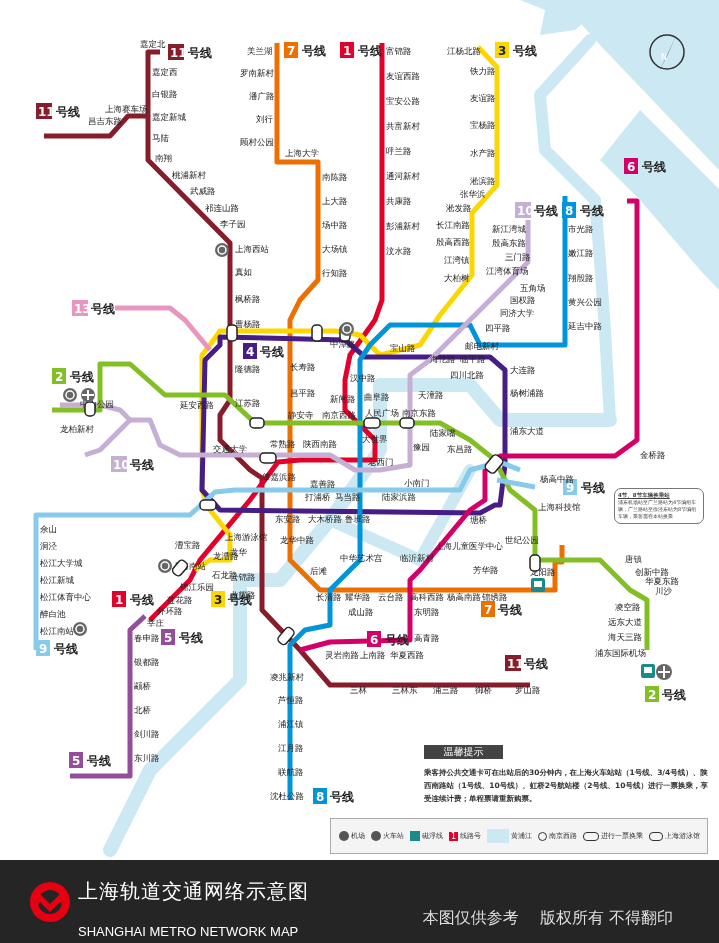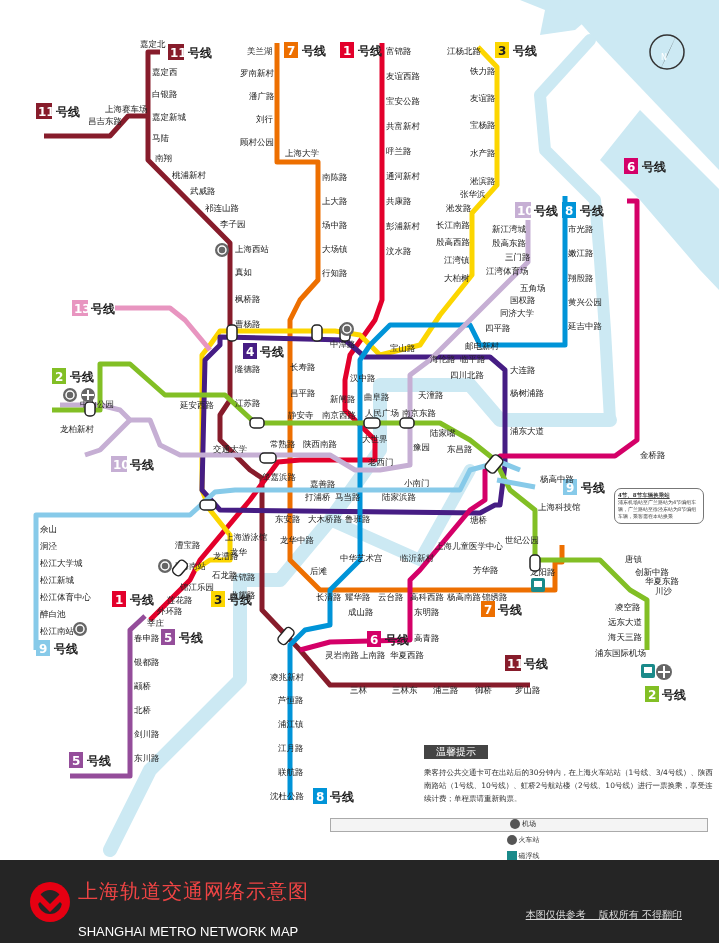--- a/index.html
+++ b/index.html
@@ -4,26 +4,26 @@
 <style>
   html,body{margin:0;padding:0;background:#fff;}
   body{width:719px;height:943px;position:relative;overflow:hidden;font-family:"DejaVu Sans","Liberation Sans",sans-serif;}
   #map{position:absolute;left:0;top:0;width:719px;height:621px;background:#fff;}
   svg text{font-family:"DejaVu Sans","Liberation Sans",sans-serif;fill:#222;}
   .st{font-size:8.5px;}
   .lbl{font-size:12px;font-weight:bold;fill:#222;}
   .badge-t{font-size:12px;fill:#fff;font-weight:bold;}
   #footer{position:absolute;left:0;top:860px;width:719px;height:83px;background:#252525;}
   #footer .logo{position:absolute;left:28px;top:20px;width:44px;height:44px;}
-  #footer .t-cn{position:absolute;left:78px;top:18px;color:#ef4444;font-size:20px;letter-spacing:1px;font-family:"DejaVu Sans",sans-serif;}
+  #footer .t-cn{position:absolute;left:78px;top:18px;color:#ffffff;font-size:20px;letter-spacing:1px;font-family:"DejaVu Sans",sans-serif;}
   #footer .t-en{position:absolute;left:78px;top:44px;color:#fff;font-size:13px;font-family:"Liberation Sans",sans-serif;margin-top:20px;}
-  #footer .note{position:absolute;right:37px;top:48px;color:#ddd;font-size:10px;text-decoration:underline;}
-  .tip-box{position:absolute;left:424px;top:745px;width:64px;height:14px;background:#444;color:#fff;font-size:10px;text-align:center;line-height:14px;}
-  .tip-text{position:absolute;left:424px;top:766px;width:290px;font-size:7.5px;line-height:13px;color:#333;}
-  .legend{position:absolute;left:330px;top:818px;width:378px;height:14px;border:1px solid #aaa;background:#f4f4f4;display:flex;align-items:center;gap:6px;padding-left:8px;font-size:7px;color:#333;box-sizing:border-box;flex-direction:column;}
+  #footer .note{position:absolute;right:46px;top:48px;color:#ddd;font-size:16px;}
+  .tip-box{position:absolute;left:424px;top:745px;width:79px;height:14px;background:#444;color:#fff;font-size:10px;text-align:center;line-height:14px;}
+  .tip-text{position:absolute;left:424px;top:766px;width:290px;font-size:7.5px;line-height:13px;color:#333;font-weight:bold;}
+  .legend{position:absolute;left:330px;top:818px;width:378px;height:36px;border:1px solid #aaa;background:#f4f4f4;display:flex;align-items:center;gap:6px;padding-left:8px;font-size:7px;color:#333;box-sizing:border-box;}
   .legend .li{display:flex;align-items:center;gap:2px;}
   .bubble{position:absolute;left:614px;top:488px;width:90px;height:36px;border:1px solid #777;border-radius:7px;background:#fff;font-size:5px;padding:3px;box-sizing:border-box;color:#444;line-height:7px;}
   .bubble b{display:block;font-size:5.5px;text-decoration:underline;}
 </style>
 </head>
 <body>
 
 <div id="map">
 <svg width="719" height="860" viewBox="0 0 719 860" xmlns="http://www.w3.org/2000/svg">
 

